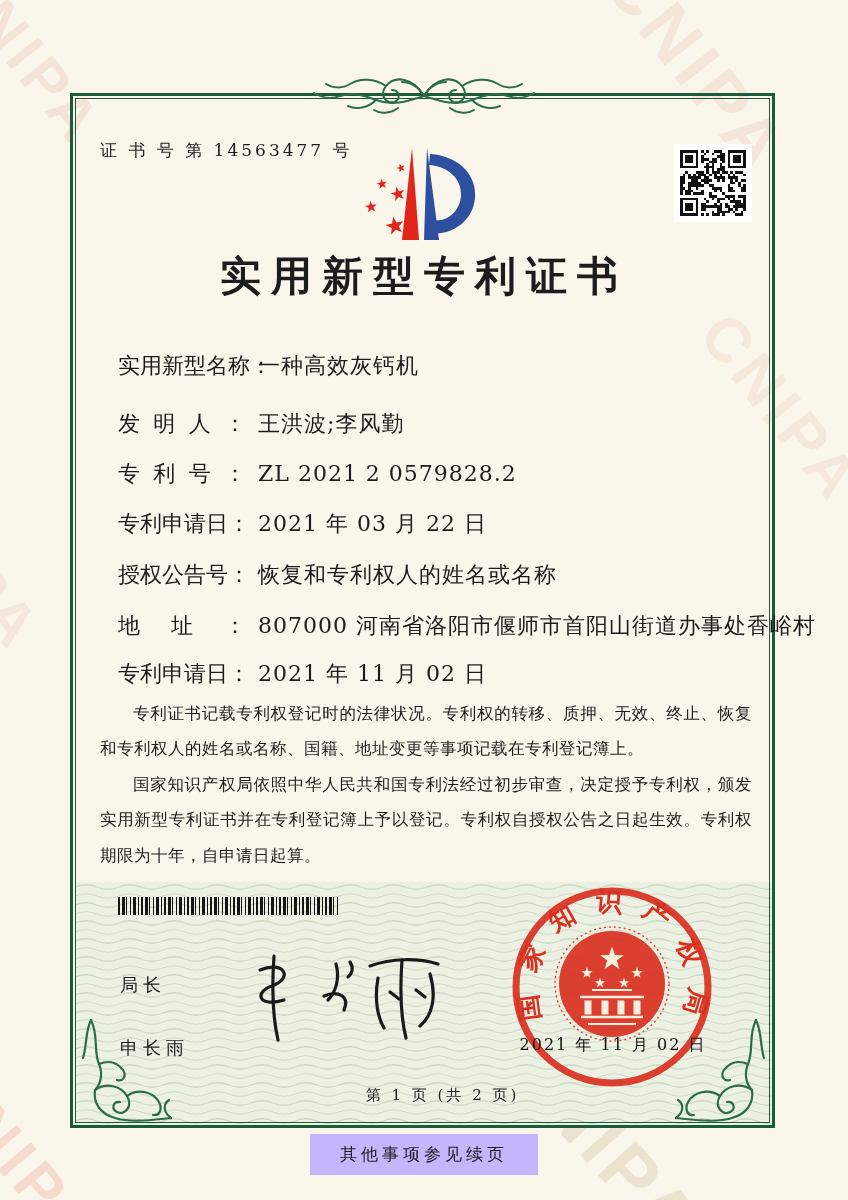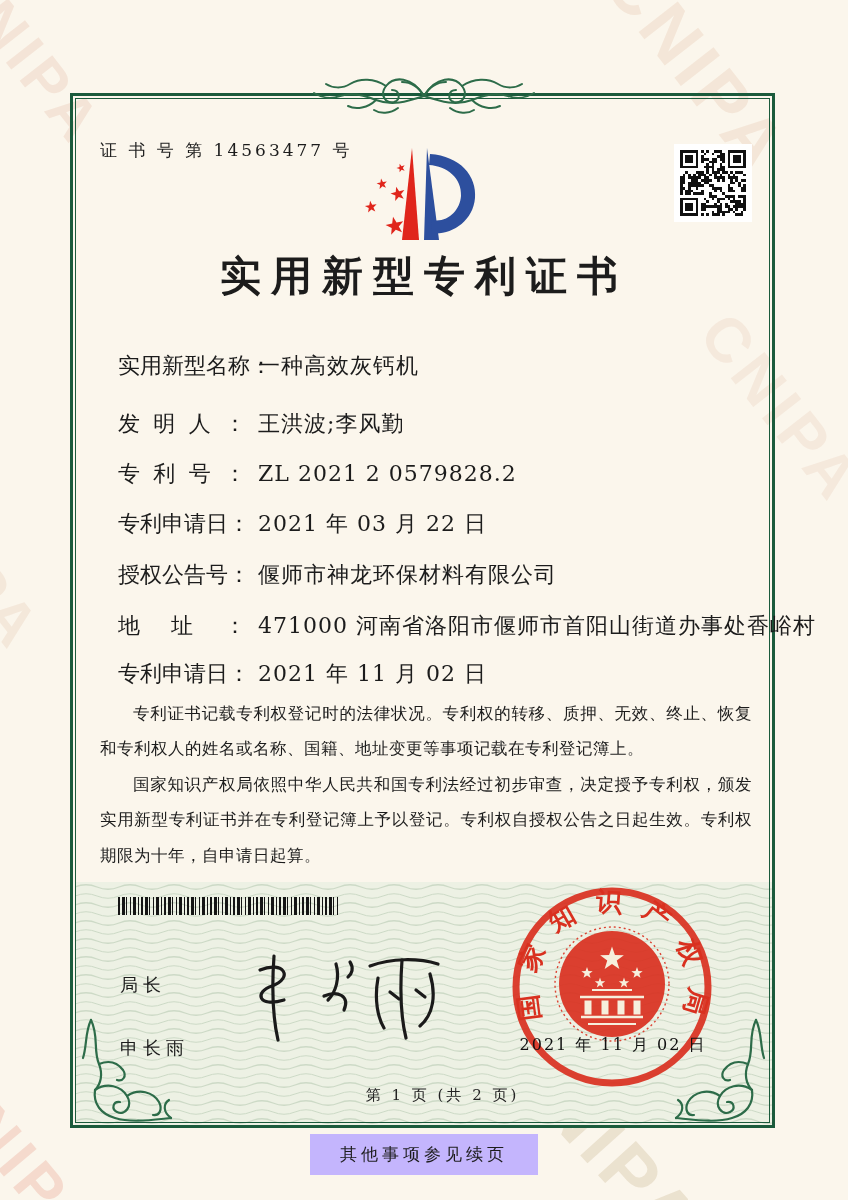--- a/index.html
+++ b/index.html
@@ -420,24 +420,24 @@
   <div class="field-row r2">
     <span class="field-label">发明人：</span><span class="field-value">王洪波;李风勤</span>
   </div>
   <div class="field-row r3">
     <span class="field-label">专利号：</span><span class="field-value">ZL 2021 2 0579828.2</span>
   </div>
   <div class="field-row r4">
     <span class="field-label">专利申请日：</span><span class="field-value">2021 年 03 月 22 日</span>
   </div>
   <div class="field-row r5">
-    <span class="field-label">授权公告号：</span><span class="field-value">偃师市神龙环保材料有限公司</span>
+    <span class="field-label">授权公告号：</span><span class="field-value">恢复和专利权人的姓名或名称</span>
   </div>
   <div class="field-row r6">
-    <span class="field-label">地址：</span><span class="field-value">471000 河南省洛阳市偃师市首阳山街道办事处香峪村</span>
+    <span class="field-label">地址：</span><span class="field-value">807000 河南省洛阳市偃师市首阳山街道办事处香峪村</span>
   </div>
   <div class="field-row r7">
     <span class="field-label">专利申请日：</span><span class="field-value">2021 年 11 月 02 日</span>
   </div>
 
   <div class="body-text">
     <p>专利证书记载专利权登记时的法律状况。专利权的转移、质押、无效、终止、恢复和专利权人的姓名或名称、国籍、地址变更等事项记载在专利登记簿上。</p>
     <p>国家知识产权局依照中华人民共和国专利法经过初步审查，决定授予专利权，颁发实用新型专利证书并在专利登记簿上予以登记。专利权自授权公告之日起生效。专利权期限为十年，自申请日起算。</p>
   </div>
 

